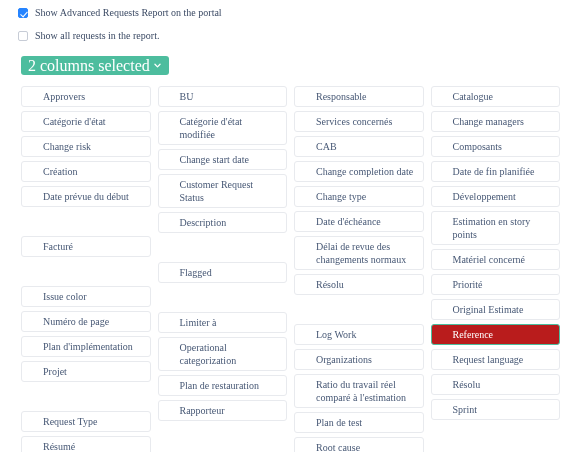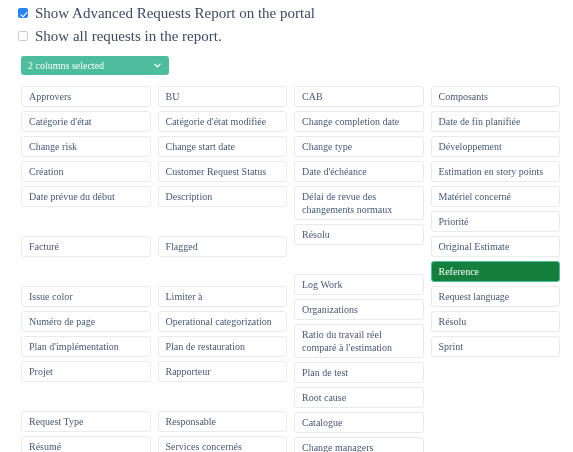--- a/index.html
+++ b/index.html
@@ -54,42 +54,42 @@
     position: absolute;
     left: 2.5px;
     top: 0.5px;
     width: 3px;
     height: 6px;
     border: solid #ffffff;
     border-width: 0 1.6px 1.6px 0;
     transform: rotate(42deg);
   }
   .check-label {
-    font-size: 15px;
+    font-size: 10px;
     line-height: 12px;
     margin-left: 7px;
     white-space: nowrap;
     color: #3b4a64;
   }
 
   
   .select-wrap {
     margin-left: 21px;
     margin-top: 12px;
     width: 148px;
     height: 19px;
     background: #4dbd9e;
     border-radius: 3px;
     display: flex;
     align-items: center;
     box-sizing: border-box;
     padding: 0 7px;
   }
   .select-value {
-    font-size: 10px;
+    font-size: 16px;
     color: #ffffff;
     flex: 1 1 auto;
     white-space: nowrap;
     overflow: hidden;
   }
   .chev {
     width: 9px;
     height: 9px;
     flex: 0 0 auto;
     display: block;
@@ -109,28 +109,28 @@
   .opt {
     break-inside: avoid;
     -webkit-column-break-inside: avoid;
     page-break-inside: avoid;
     background: #ffffff;
     border: 1px solid #e8eaee;
     border-radius: 3px;
     box-sizing: border-box;
     min-height: 21px;
     margin-bottom: 4px;
-    padding: 3px 7px 3px 7px;
+    padding: 3px 7px 3px 21px;
     font-size: 10px;
     line-height: 13px;
     color: #475875;
     box-shadow: 0 0 0 0 rgba(0,0,0,0);
   }
   .opt.selected {
-    background: #15803d;
+    background: #b91c1c;
     border-color: #4dbd9e;
     color: #ffffff;
   }
   .opt.spacer {
     border-color: transparent;
     background: transparent;
     color: transparent;
   }
 </style>
 </head>

